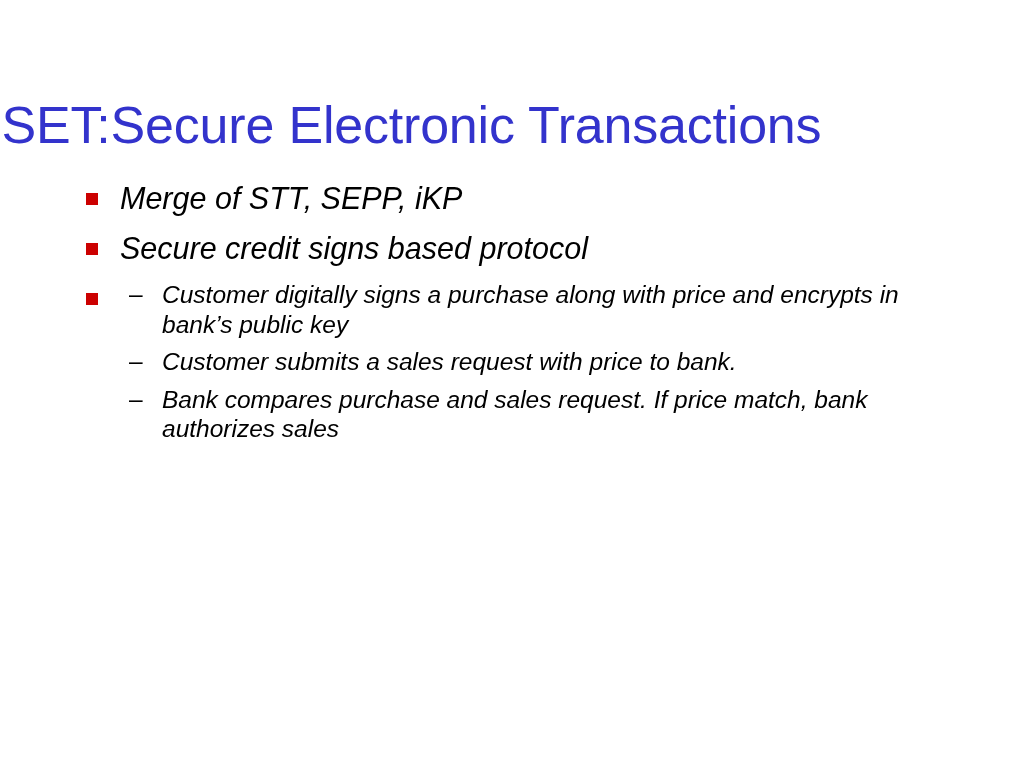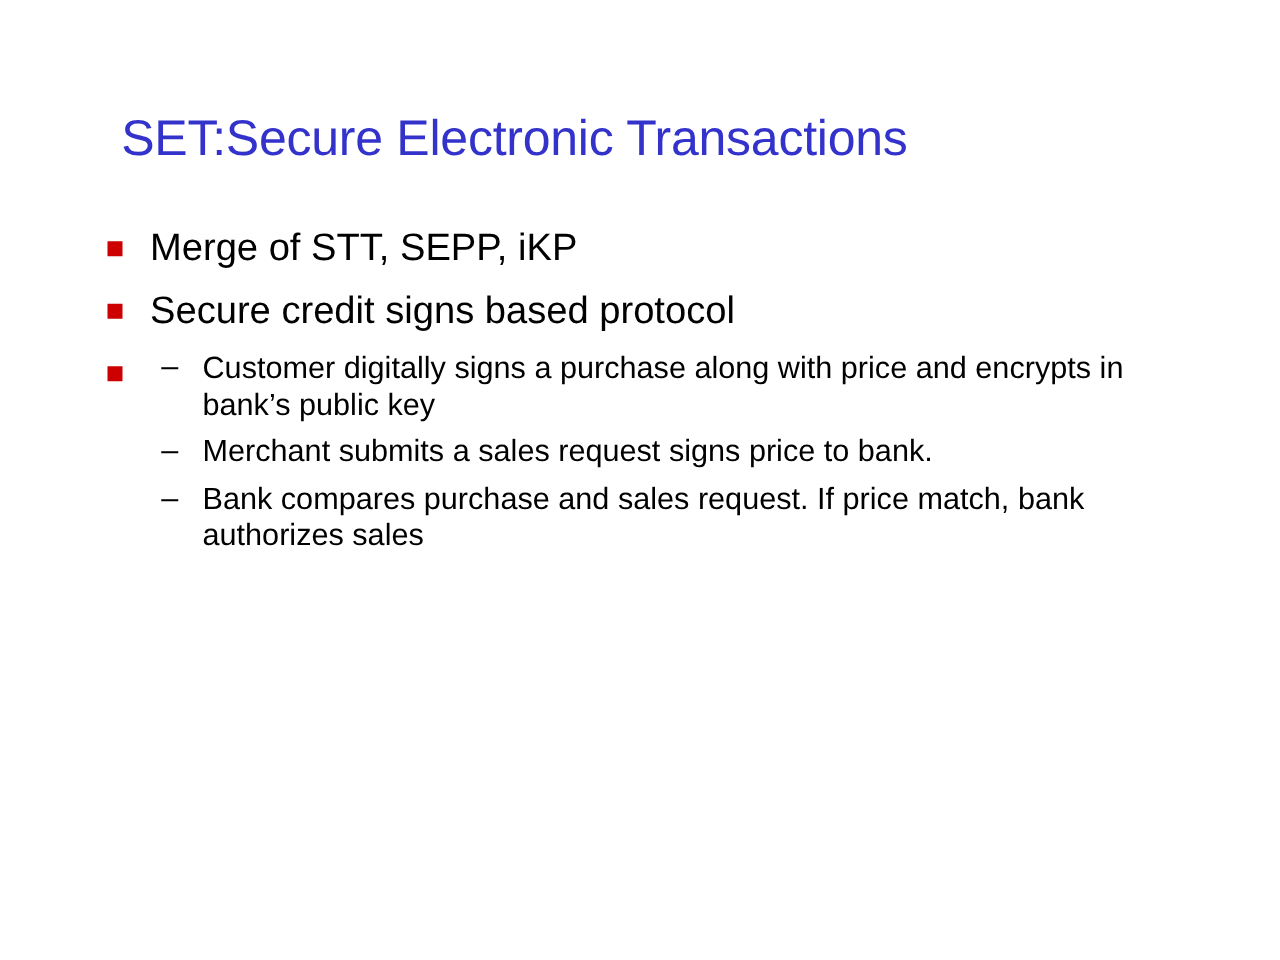--- a/index.html
+++ b/index.html
@@ -19,21 +19,21 @@
     height: 768px;
     box-sizing: border-box;
   }
   .slide-title {
     position: absolute;
     left: 0;
     top: 62px;
     width: 823px;
     text-align: center;
     color: #3333cc;
-    font-size: 40px;
+    font-size: 52px;
     font-weight: normal;
     letter-spacing: -0.2px;
     line-height: 1.1;
   }
   .body-block {
     position: absolute;
     left: 78px;
     top: 180px;
     width: 890px;
   }
@@ -77,20 +77,21 @@
     top: -1px;
     font-size: 24.5px;
     line-height: 1.2;
     color: #000000;
   }
   .sub-wrap {
     margin-left: -2px;
   }
   .txt {
     display: block;
+    font-style: italic;
   }
   .l1-text {
     display: block;
     max-width: 852px;
   }
   .l2-text {
     display: block;
     max-width: 745px;
   }
 </style>
@@ -118,21 +119,21 @@
         <span class="marker1"></span>
 
         <div class="sub-wrap">
           <ul class="level2">
             <li class="bullet2">
               <span class="marker2">–</span>
               <span class="txt l2-text">Customer digitally signs a purchase along with price and encrypts in bank’s public key</span>
             </li>
             <li class="bullet2">
               <span class="marker2">–</span>
-              <span class="txt l2-text">Merchant submits a sales request signs price to bank.</span>
+              <span class="txt l2-text">Customer submits a sales request with price to bank.</span>
             </li>
             <li class="bullet2">
               <span class="marker2">–</span>
               <span class="txt l2-text">Bank compares purchase and sales request. If price match, bank authorizes sales</span>
             </li>
           </ul>
         </div>
       </li>
 
 

